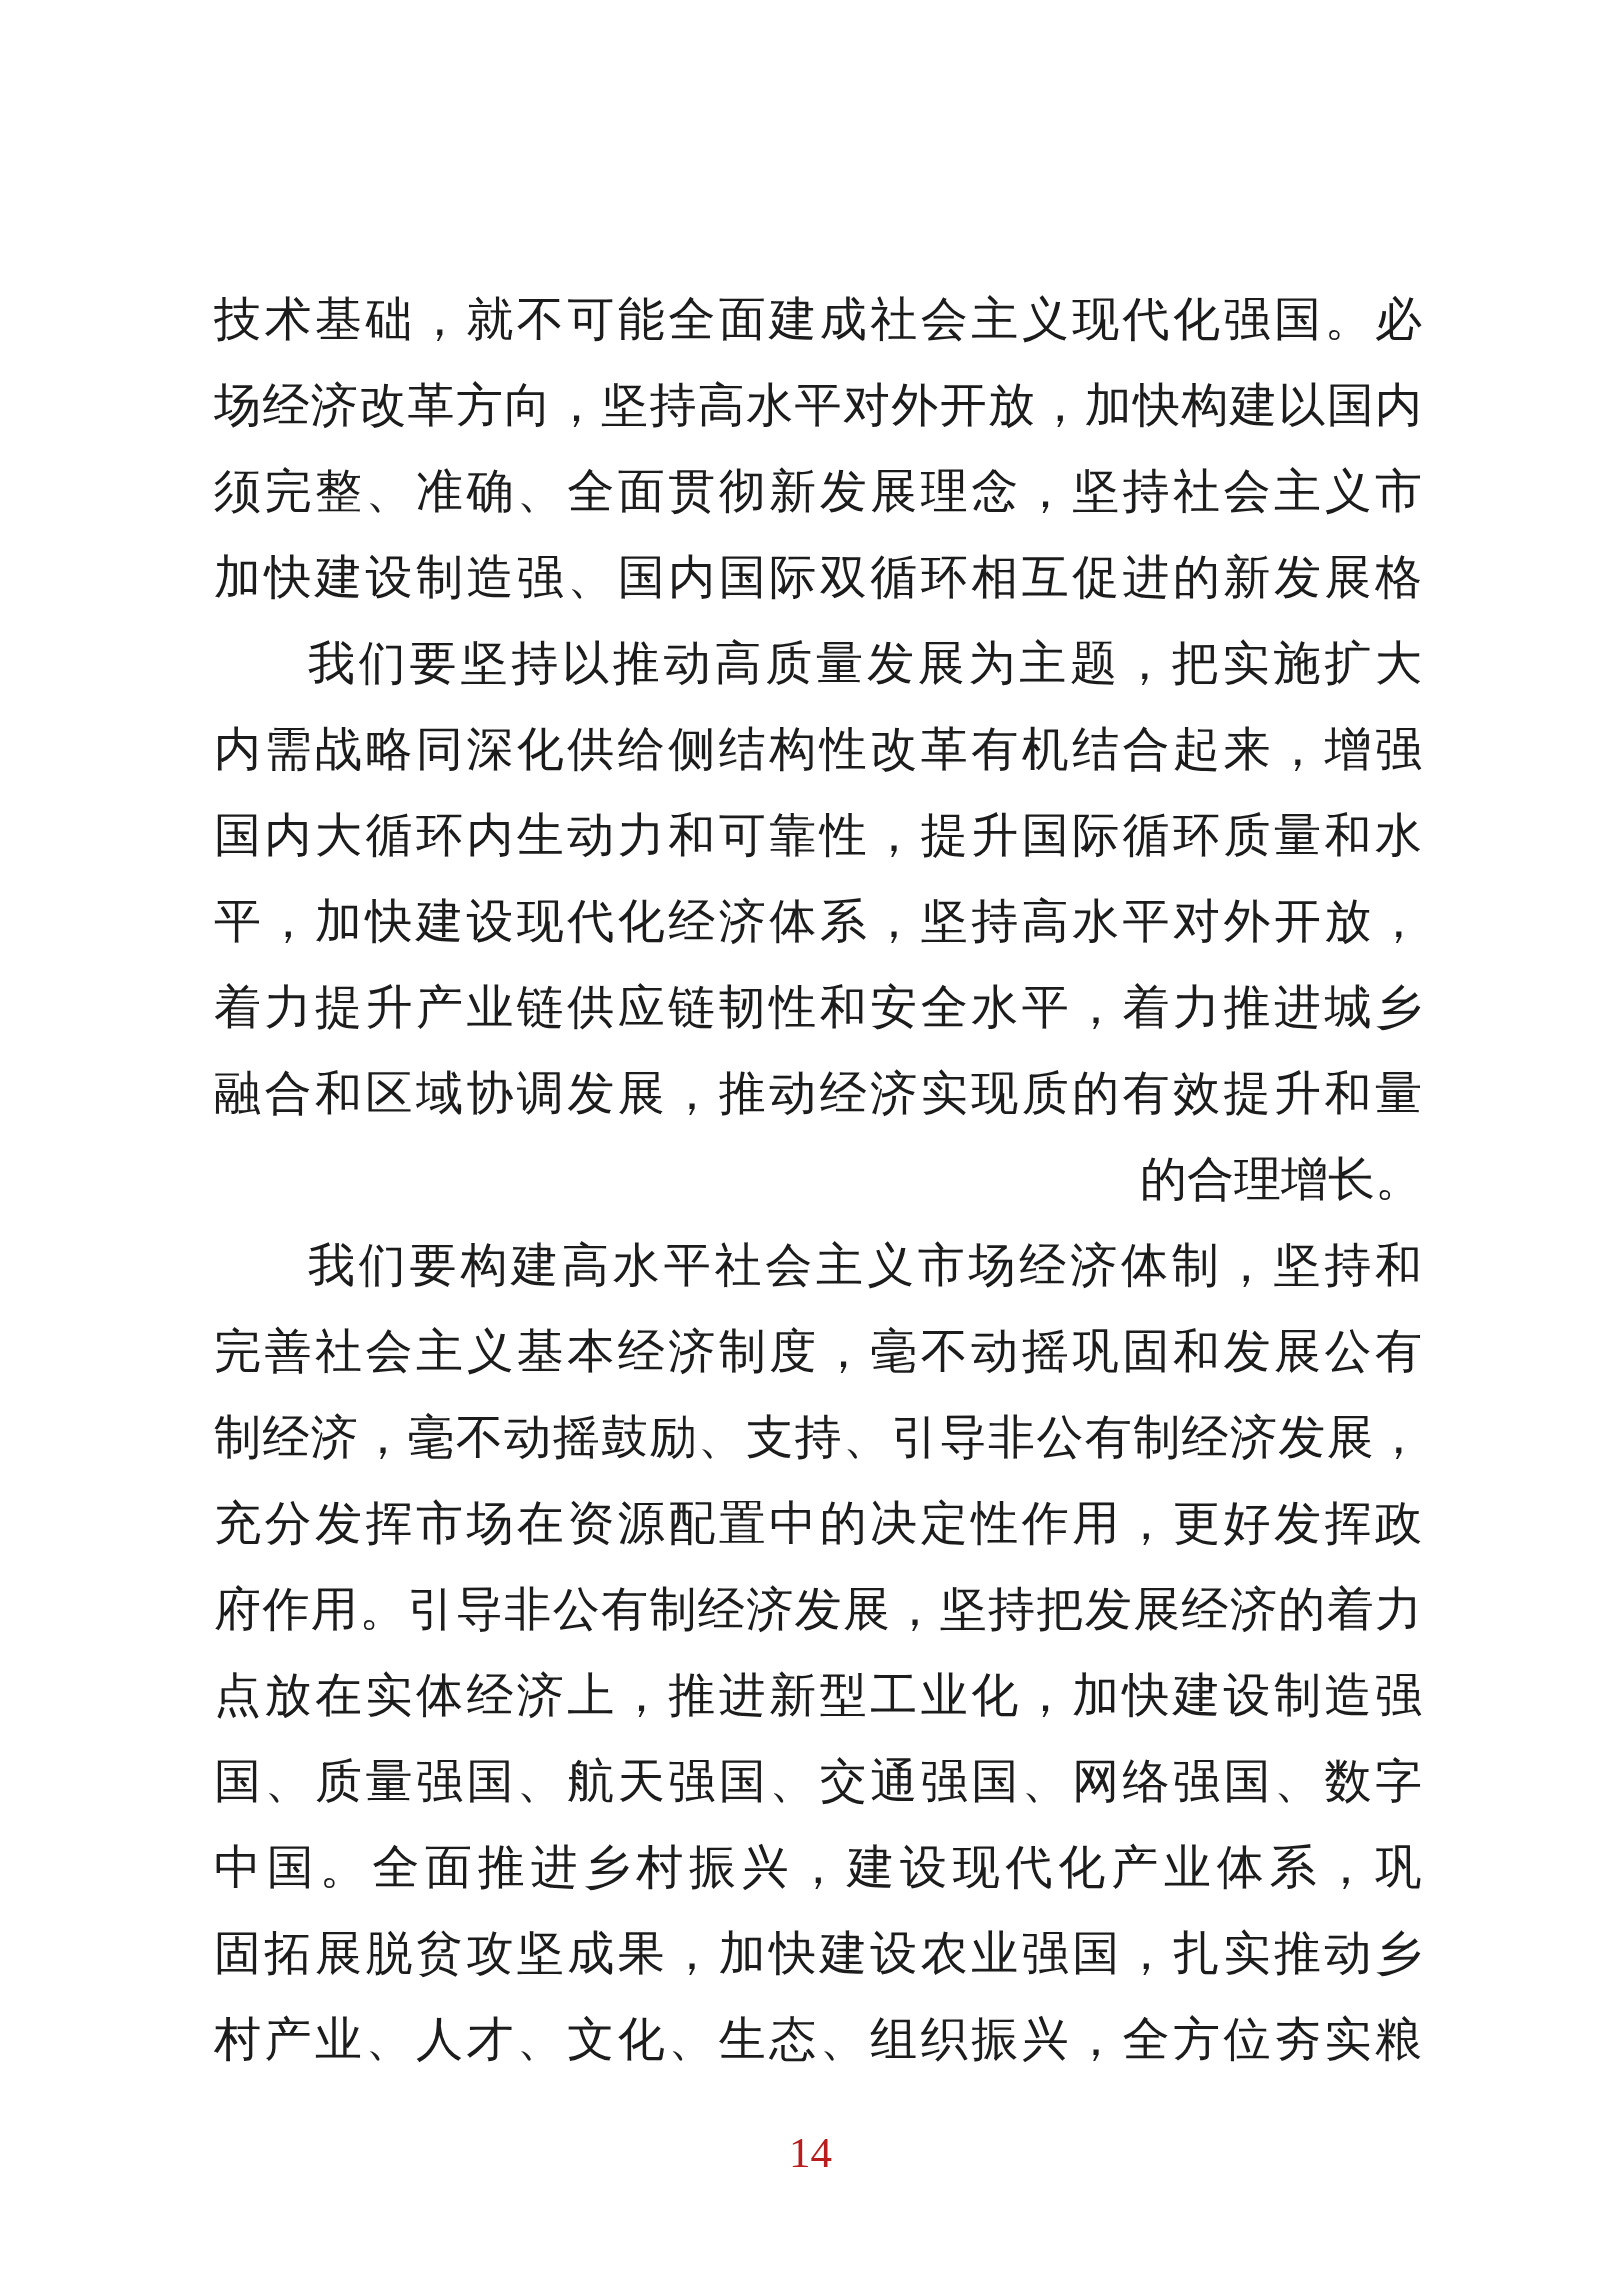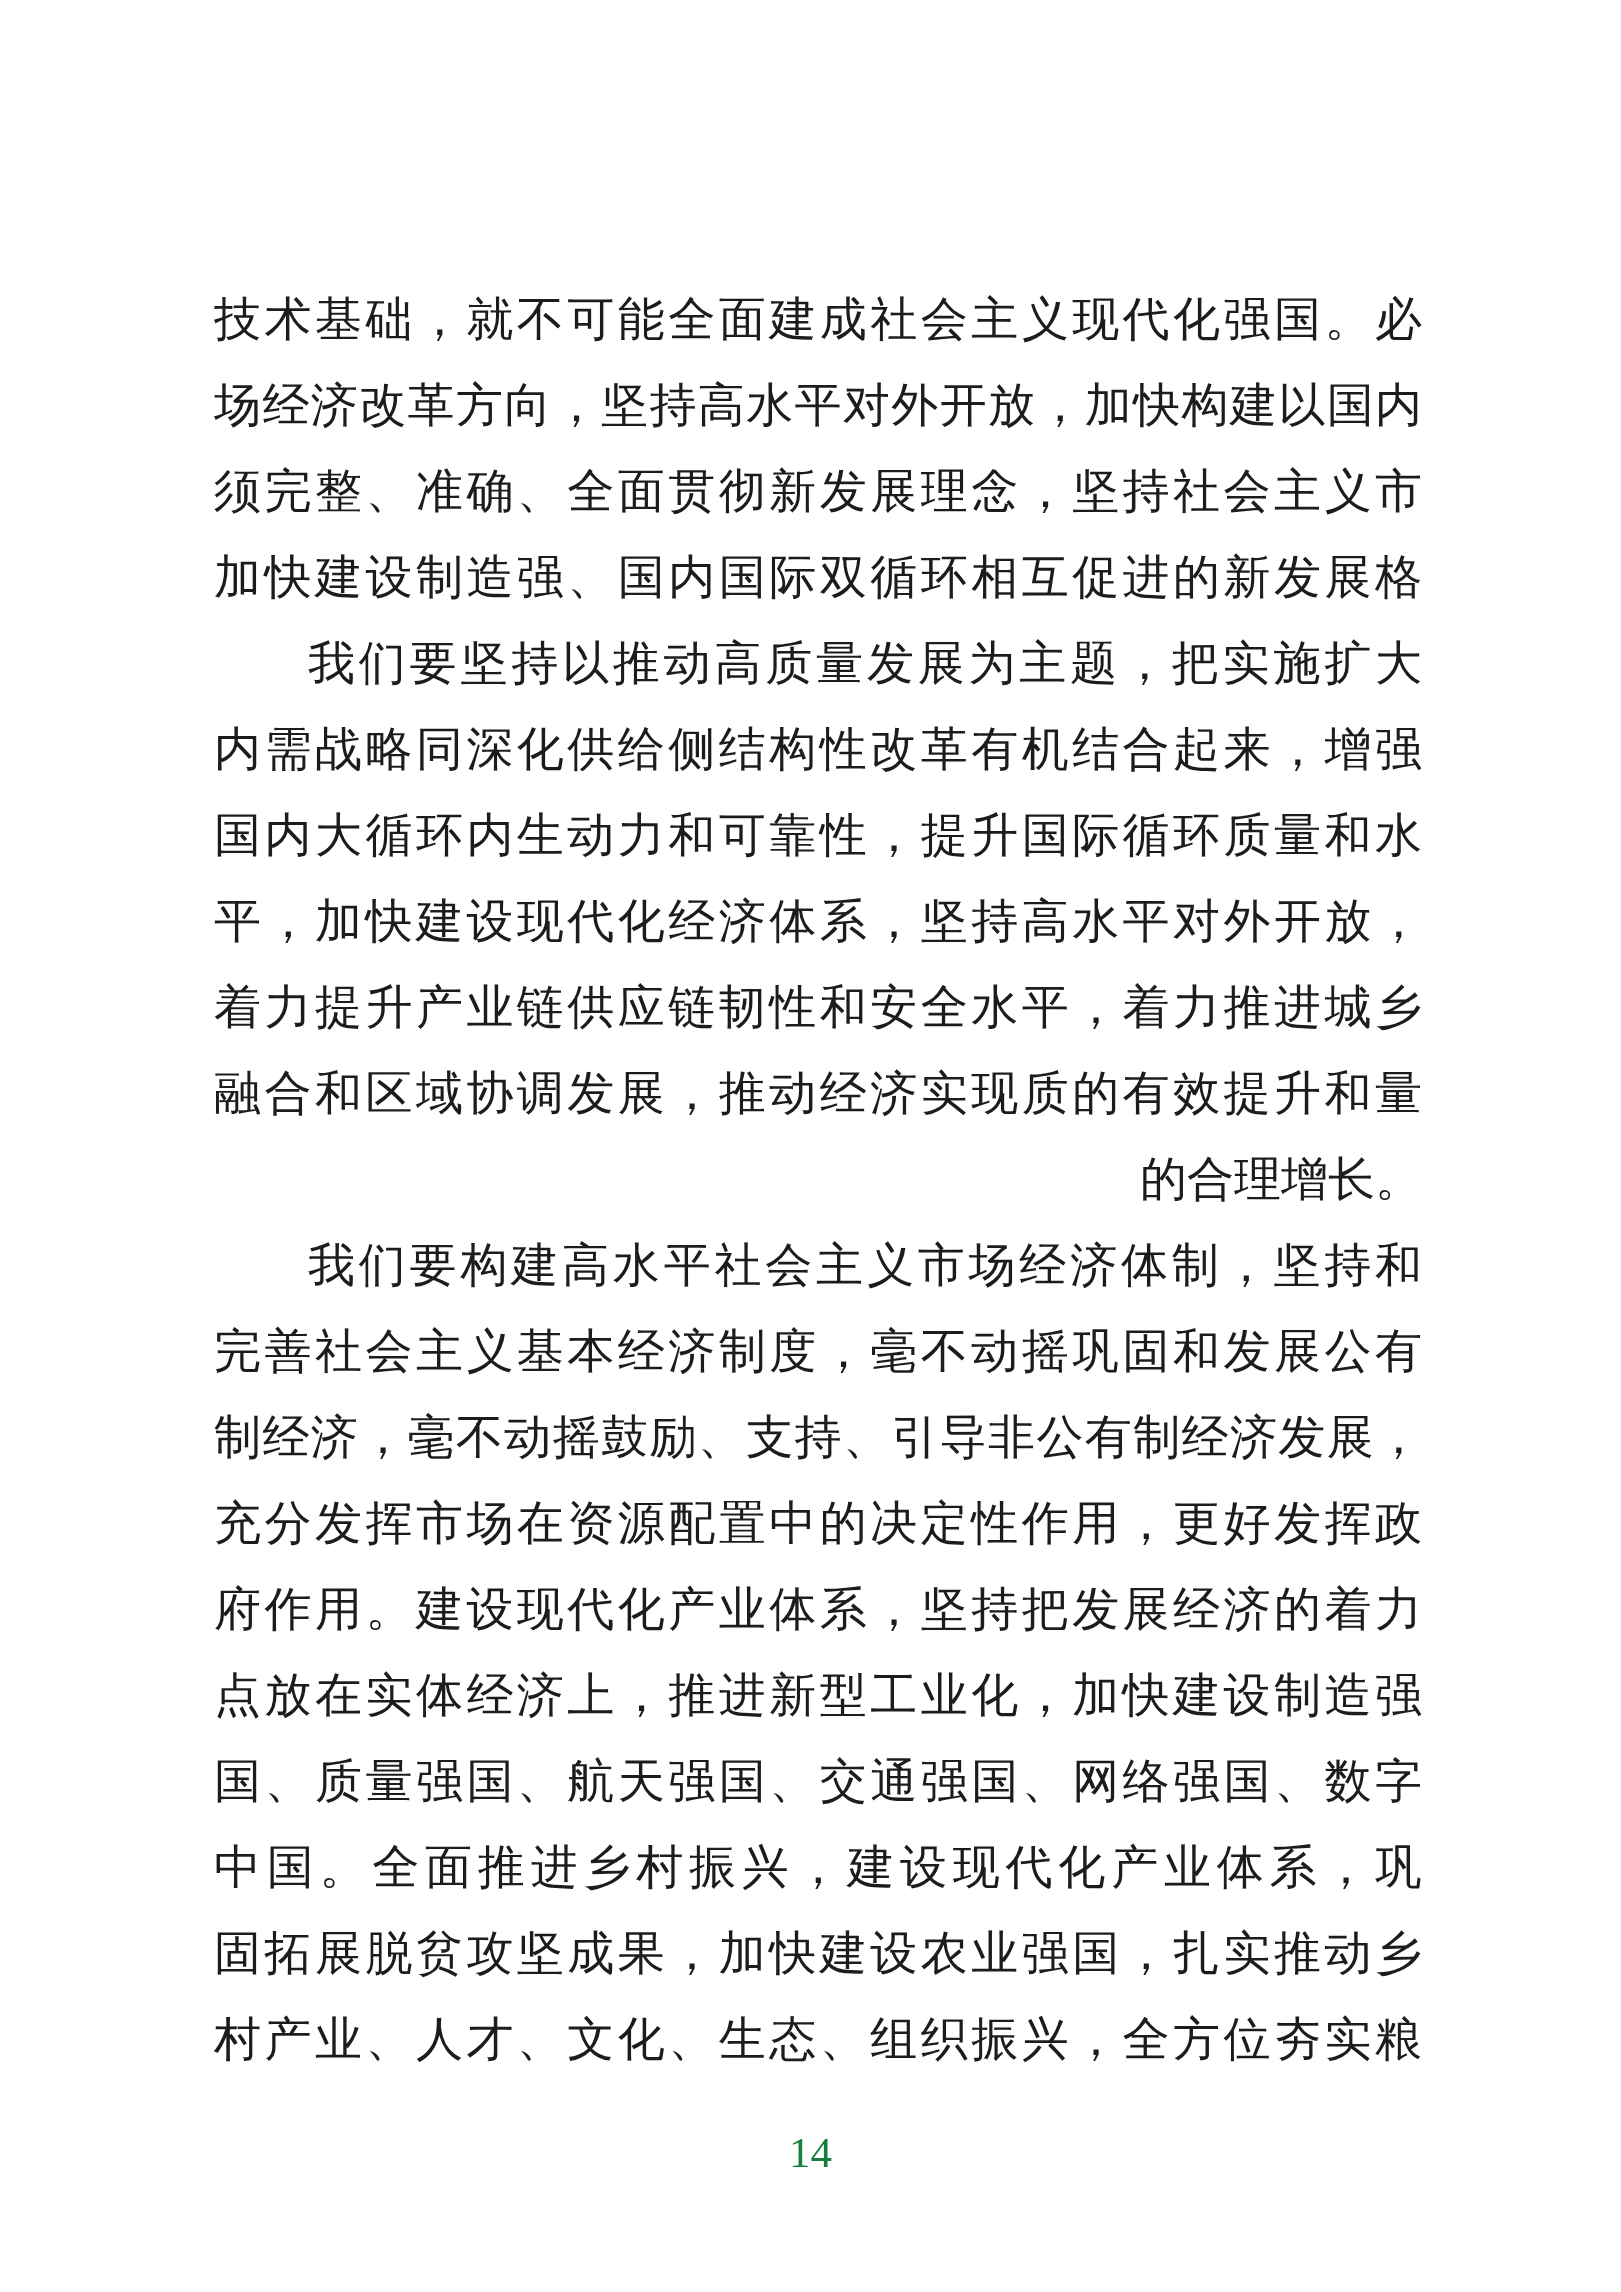--- a/index.html
+++ b/index.html
@@ -40,21 +40,21 @@
     text-indent: 2em;
   }
   .page-number {
     position: absolute;
     top: 2129px;
     left: 0;
     width: 1621px;
     text-align: center;
     font-size: 43px;
     line-height: 47px;
-    color: #15803d;
+    color: #b91c1c;
   }
 </style>
 </head>
 <body>
 
 <div class="page">
   <div class="text-block" id="text-block">
       <div class="line justify">技术基础，就不可能全面建成社会主义现代化强国。必</div>
       <div class="line justify">场经济改革方向，坚持高水平对外开放，加快构建以国内</div>
       <div class="line justify">须完整、准确、全面贯彻新发展理念，坚持社会主义市</div>
@@ -63,21 +63,21 @@
       <div class="line justify">内需战略同深化供给侧结构性改革有机结合起来，增强</div>
       <div class="line justify">国内大循环内生动力和可靠性，提升国际循环质量和水</div>
       <div class="line justify">平，加快建设现代化经济体系，坚持高水平对外开放，</div>
       <div class="line justify">着力提升产业链供应链韧性和安全水平，着力推进城乡</div>
       <div class="line justify">融合和区域协调发展，推动经济实现质的有效提升和量</div>
       <div class="line plain">的合理增长。</div>
       <div class="line justify indent">我们要构建高水平社会主义市场经济体制，坚持和</div>
       <div class="line justify">完善社会主义基本经济制度，毫不动摇巩固和发展公有</div>
       <div class="line justify">制经济，毫不动摇鼓励、支持、引导非公有制经济发展，</div>
       <div class="line justify">充分发挥市场在资源配置中的决定性作用，更好发挥政</div>
-      <div class="line justify">府作用。建设现代化产业体系，坚持把发展经济的着力</div>
+      <div class="line justify">府作用。引导非公有制经济发展，坚持把发展经济的着力</div>
       <div class="line justify">点放在实体经济上，推进新型工业化，加快建设制造强</div>
       <div class="line justify">国、质量强国、航天强国、交通强国、网络强国、数字</div>
       <div class="line justify">中国。全面推进乡村振兴，建设现代化产业体系，巩</div>
       <div class="line justify">固拓展脱贫攻坚成果，加快建设农业强国，扎实推动乡</div>
       <div class="line justify">村产业、人才、文化、生态、组织振兴，全方位夯实粮</div>
     </div>
   <div class="page-number">14</div>
 </div>
 
 

